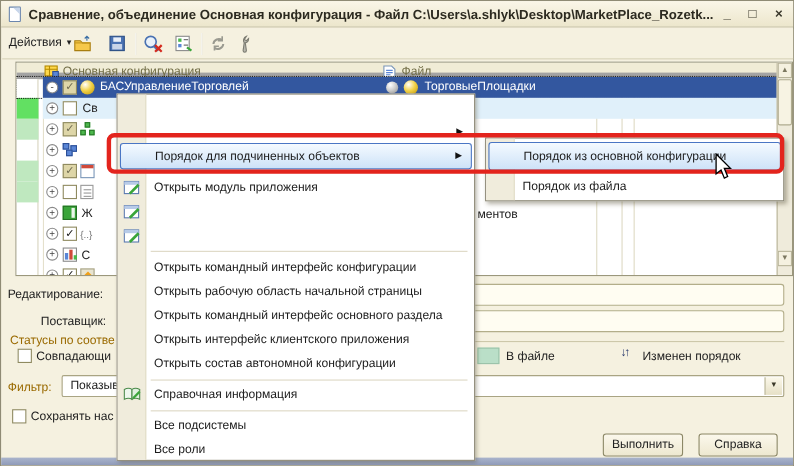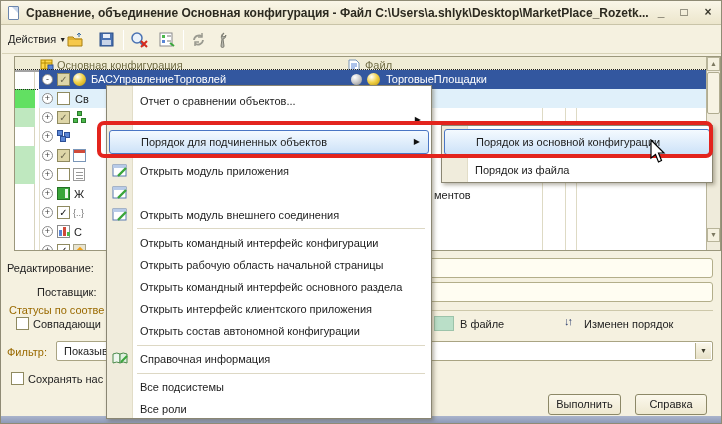--- a/index.html
+++ b/index.html
@@ -17,21 +17,21 @@
   .winbtn { position:absolute; top:3px; width:20px; height:18px; text-align:center; line-height:17px; color:#3a382c; font-weight:bold; font-size:12px; }
 
   
   .toolbar { position:absolute; top:25px; left:1px; width:720px; height:28px; background:#f5f1e0; border-bottom:1px solid #d8d3b8; }
   .actions { position:absolute; left:6px; top:7px; color:#222; }
   .tb-sep { position:absolute; top:4px; width:1px; height:20px; background:#cfcab0; border-right:1px solid #fff; }
   .tbico { position:absolute; top:5px; width:18px; height:18px; }
 
   
   .grid { position:absolute; left:13px; top:55px; width:707px; height:195px; background:#fff; border:1px solid #9b977c; overflow:hidden; }
-  .ghead { position:absolute; left:0; top:0; width:705px; height:15px; background:#f0ecd6; border-bottom:2px solid #a3a3a3; color:#726e47; }
+  .ghead { position:absolute; left:0; top:0; width:705px; height:15px; background:#f0ecd6; border-bottom:6px solid #a3a3a3; color:#726e47; }
   .gh-lbl { position:absolute; top:2px; }
   .vline { position:absolute; top:0; bottom:0; width:1px; background:#dedac4; }
   .statcol { position:absolute; left:0; top:15px; width:20px; bottom:0; border-right:1px solid #d8d4be; background:#fff; }
   .narrowline { position:absolute; left:24px; top:15px; bottom:0; width:1px; background:#e4e0cc; }
   .stripe { position:absolute; left:0; width:20px; height:19px; }
   .row-sel { position:absolute; left:0; top:13px; width:692px; height:19px; outline:1px dotted #222; }
   .row-sel .bluepart { position:absolute; left:24px; top:0; right:0; height:19px; background:#33579f; }
   .cyanrow { position:absolute; left:24px; top:32px; width:668px; height:19px; background:#e0f0fa; }
   .expander { position:absolute; width:11px; height:11px; border:1px solid #8a8a8a; border-radius:50%; background:#fff; color:#444; font-size:9px; line-height:9px; text-align:center; }
   .cb { position:absolute; width:13px; height:13px; border:1px solid #8f8a60; background:#fff; font-size:10px; line-height:11px; text-align:center; color:#111; }
@@ -286,23 +286,20 @@
   <div class="flabel nowrap" style="left:27px; top:372px">Сохранять нас</div>
 
   <div class="btn" style="left:547px; top:393px; width:73px">Выполнить</div>
   <div class="btn" style="left:634px; top:393px; width:72px">Справка</div>
 
   <div class="bottomstrip"></div>
 
   <div class="menu">
     <div class="gutter"></div>
 
-    <div class="mi" style="top:4px">
-        <span class="t">Отчет о сравнении объектов...</span>
-      </div>
     <div class="mi" style="top:24px; height:20px; line-height:20px">
         <span class="arr">▶</span>
       </div>
     <div class="mi hl" style="top:44px">
         <span class="t">Порядок для подчиненных объектов</span>
         <span class="arr">▶</span>
       </div>
 
     <div class="gico" style="top:77px"><svg width="17" height="16">
           <rect x="1" y="2" width="13" height="11" fill="#fff" stroke="#5a7ab0"></rect>
@@ -315,23 +312,20 @@
     <div class="gico" style="top:99px"><svg width="17" height="16">
           <rect x="1" y="2" width="13" height="11" fill="#fff" stroke="#5a7ab0"></rect>
           <rect x="1" y="2" width="13" height="3" fill="#b8cbe8"></rect>
           <path d="M6 13 L14 5" stroke="#3aa53a" stroke-width="2.4"></path>
         </svg></div>
     <div class="gico" style="top:121px"><svg width="17" height="16">
           <rect x="1" y="2" width="13" height="11" fill="#fff" stroke="#5a7ab0"></rect>
           <rect x="1" y="2" width="13" height="3" fill="#b8cbe8"></rect>
           <path d="M6 13 L14 5" stroke="#3aa53a" stroke-width="2.4"></path>
         </svg></div>
-    <div class="mi" style="top:118px">
-        <span class="t">Открыть модуль внешнего соединения</span>
-      </div>
 
     <div class="msep" style="top:142px"></div>
 
     <div class="mi" style="top:146px">
         <span class="t">Открыть командный интерфейс конфигурации</span>
       </div>
     <div class="mi" style="top:168px">
         <span class="t">Открыть рабочую область начальной страницы</span>
       </div>
     <div class="mi" style="top:190px">

